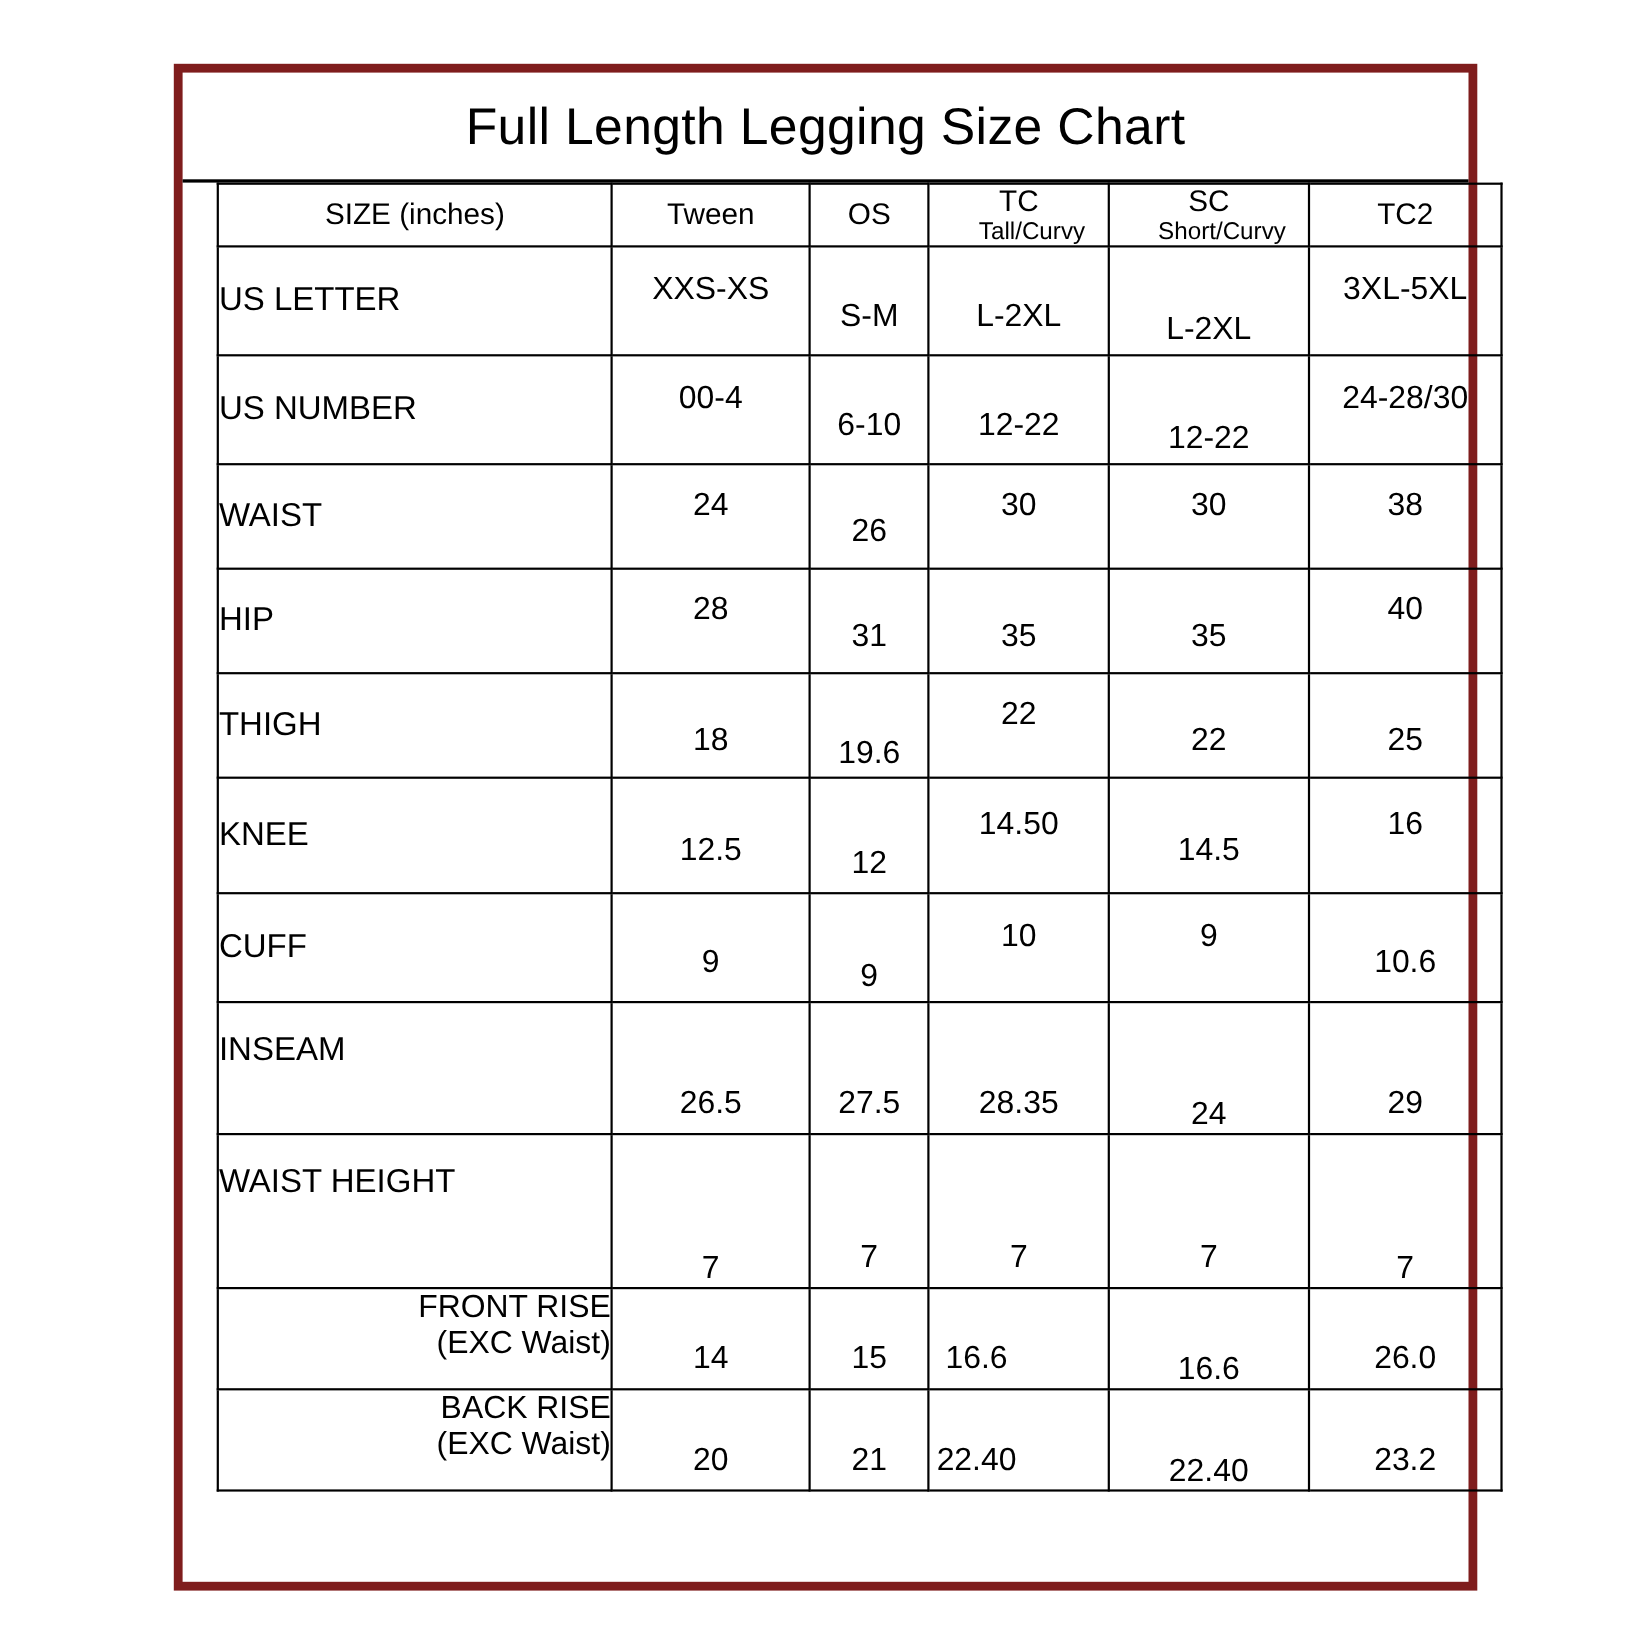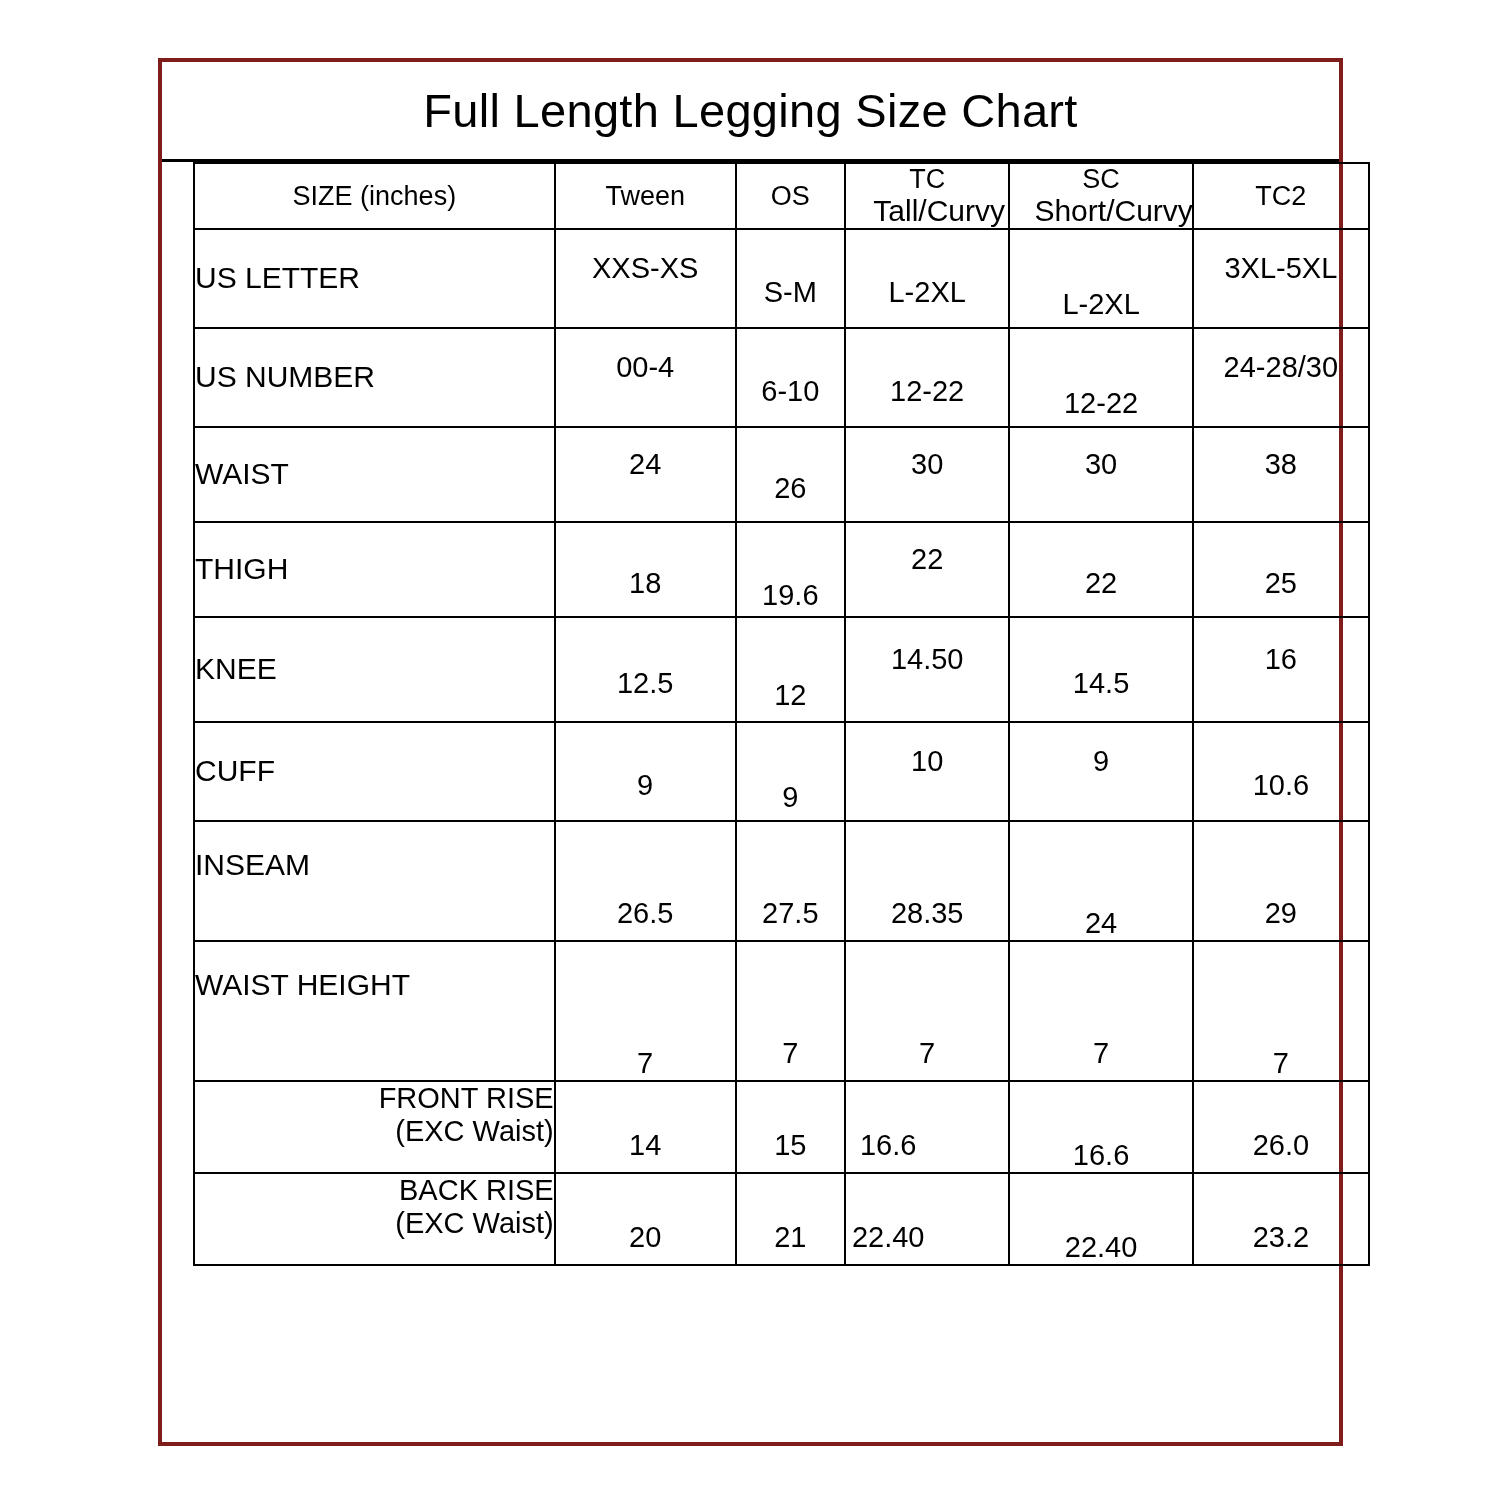--- a/index.html
+++ b/index.html
@@ -19,21 +19,21 @@
     width: 1499px;
     height: 1500px;
     background: #ffffff;
   }
   .chart-frame {
     position: absolute;
     left: 158px;
     top: 58px;
     width: 1185px;
     height: 1388px;
-    border: 4px solid #7f1d1d;
+    border: 8px solid #7f1d1d;
     box-sizing: border-box;
     background: #ffffff;
   }
   .chart-title {
     height: 100px;
     display: flex;
     align-items: center;
     justify-content: center;
     font-size: 47px;
     letter-spacing: 0.3px;
@@ -60,21 +60,21 @@
     padding: 0;
   }
   .hdr-cell {
     text-align: center;
     font-size: 27px;
     line-height: 1.12;
     padding: 8px 4px;
   }
   .hdr-cell .sub {
     display: block;
-    font-size: 30px;
+    font-size: 22px;
     padding-left: 24px;
   }
   .row-label {
     font-size: 30px;
     text-align: left;
     padding: 10px 6px;
   }
   .val {
     font-size: 29px;
     text-align: center;
@@ -158,20 +158,28 @@
 
         <tr style="height:95px">
           <td class="row-label">WAIST</td>
           <td class="val"><span class="nudge-up">24</span></td>
           <td class="val"><span class="nudge-down">26</span></td>
           <td class="val"><span class="nudge-up">30</span></td>
           <td class="val"><span class="nudge-up">30</span></td>
           <td class="val"><span class="nudge-up">38</span></td>
         </tr>
 
+        <tr style="height:95px">
+          <td class="row-label">HIP</td>
+          <td class="val"><span class="nudge-up">28</span></td>
+          <td class="val"><span class="nudge-down">31</span></td>
+          <td class="val"><span class="nudge-down">35</span></td>
+          <td class="val"><span class="nudge-down">35</span></td>
+          <td class="val"><span class="nudge-up">40</span></td>
+        </tr>
 
         <tr style="height:95px">
           <td class="row-label">THIGH</td>
           <td class="val"><span class="nudge-down">18</span></td>
           <td class="val"><span class="nudge-down-lg">19.6</span></td>
           <td class="val"><span class="nudge-up">22</span></td>
           <td class="val"><span class="nudge-down">22</span></td>
           <td class="val"><span class="nudge-down">25</span></td>
         </tr>
 

